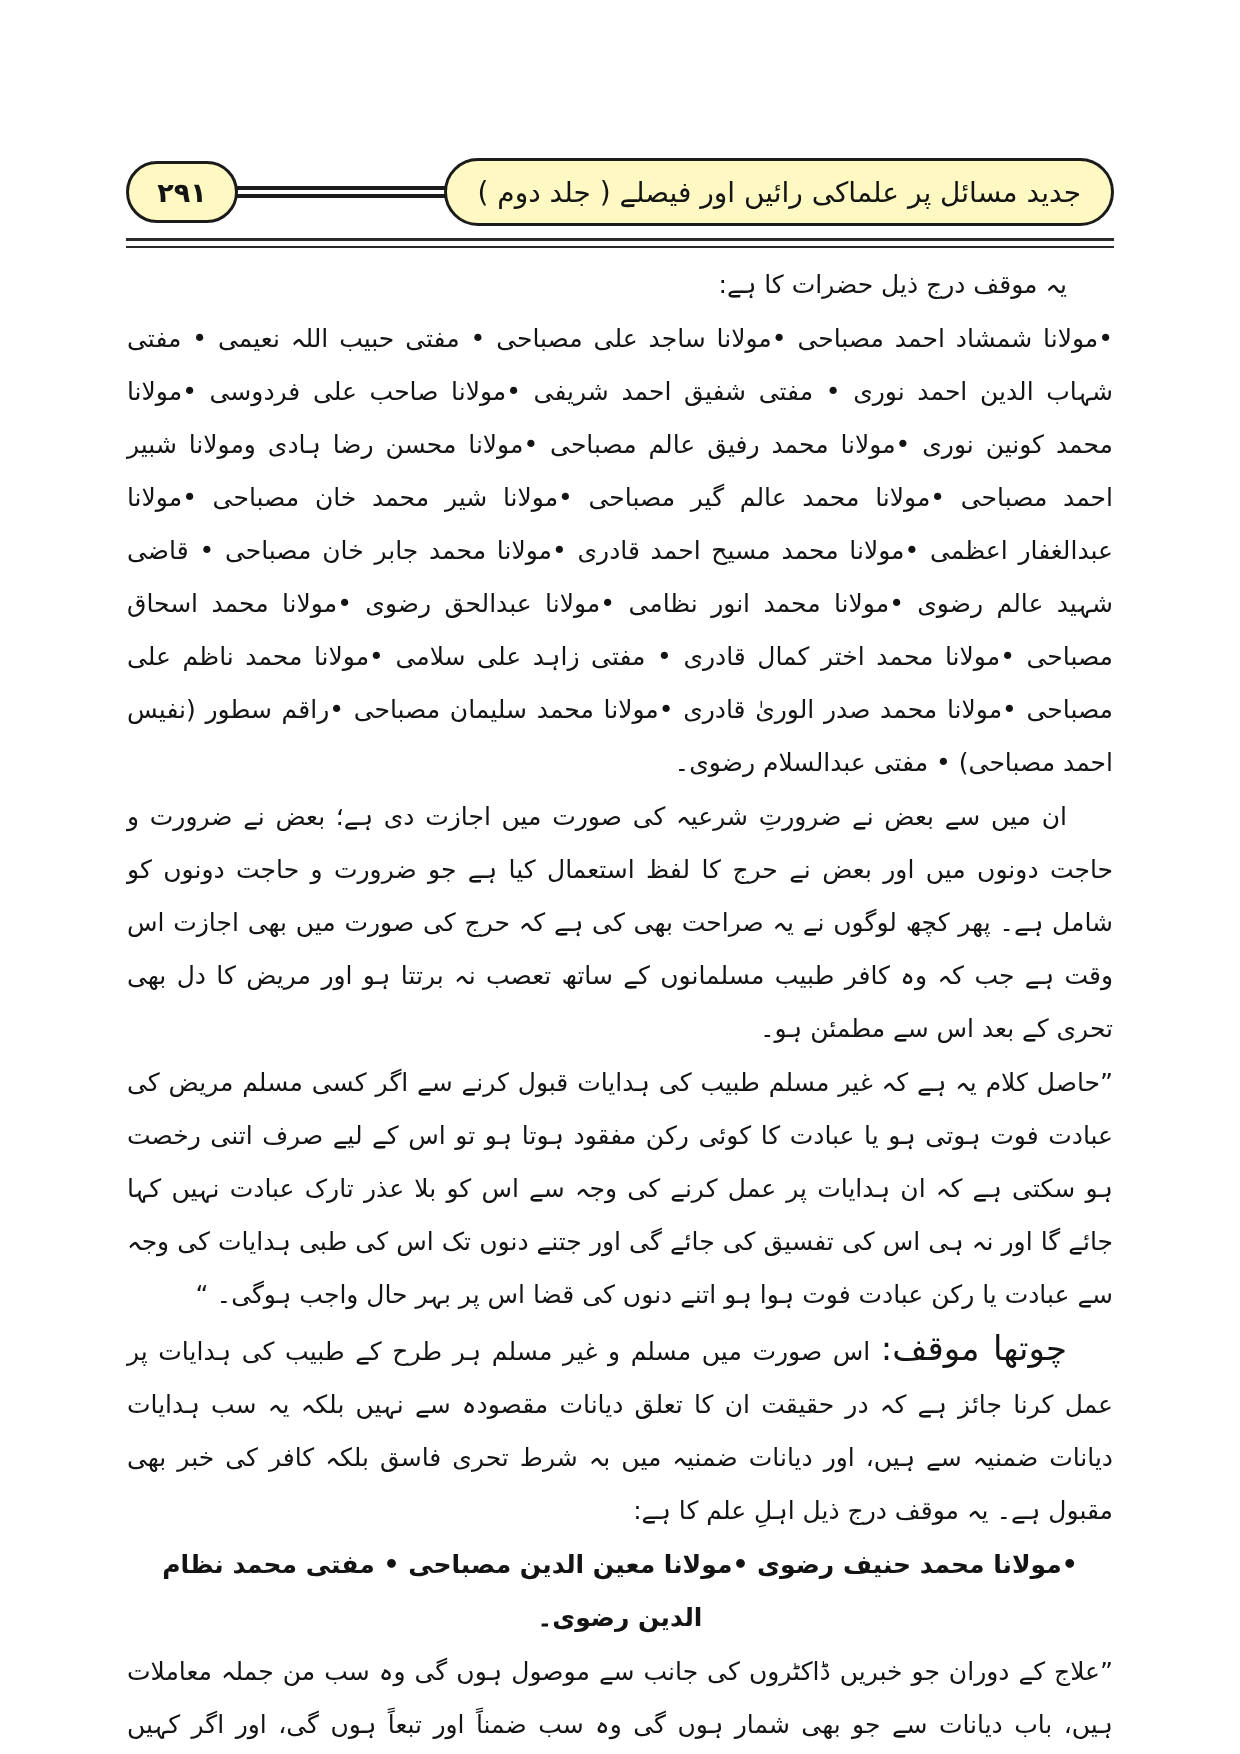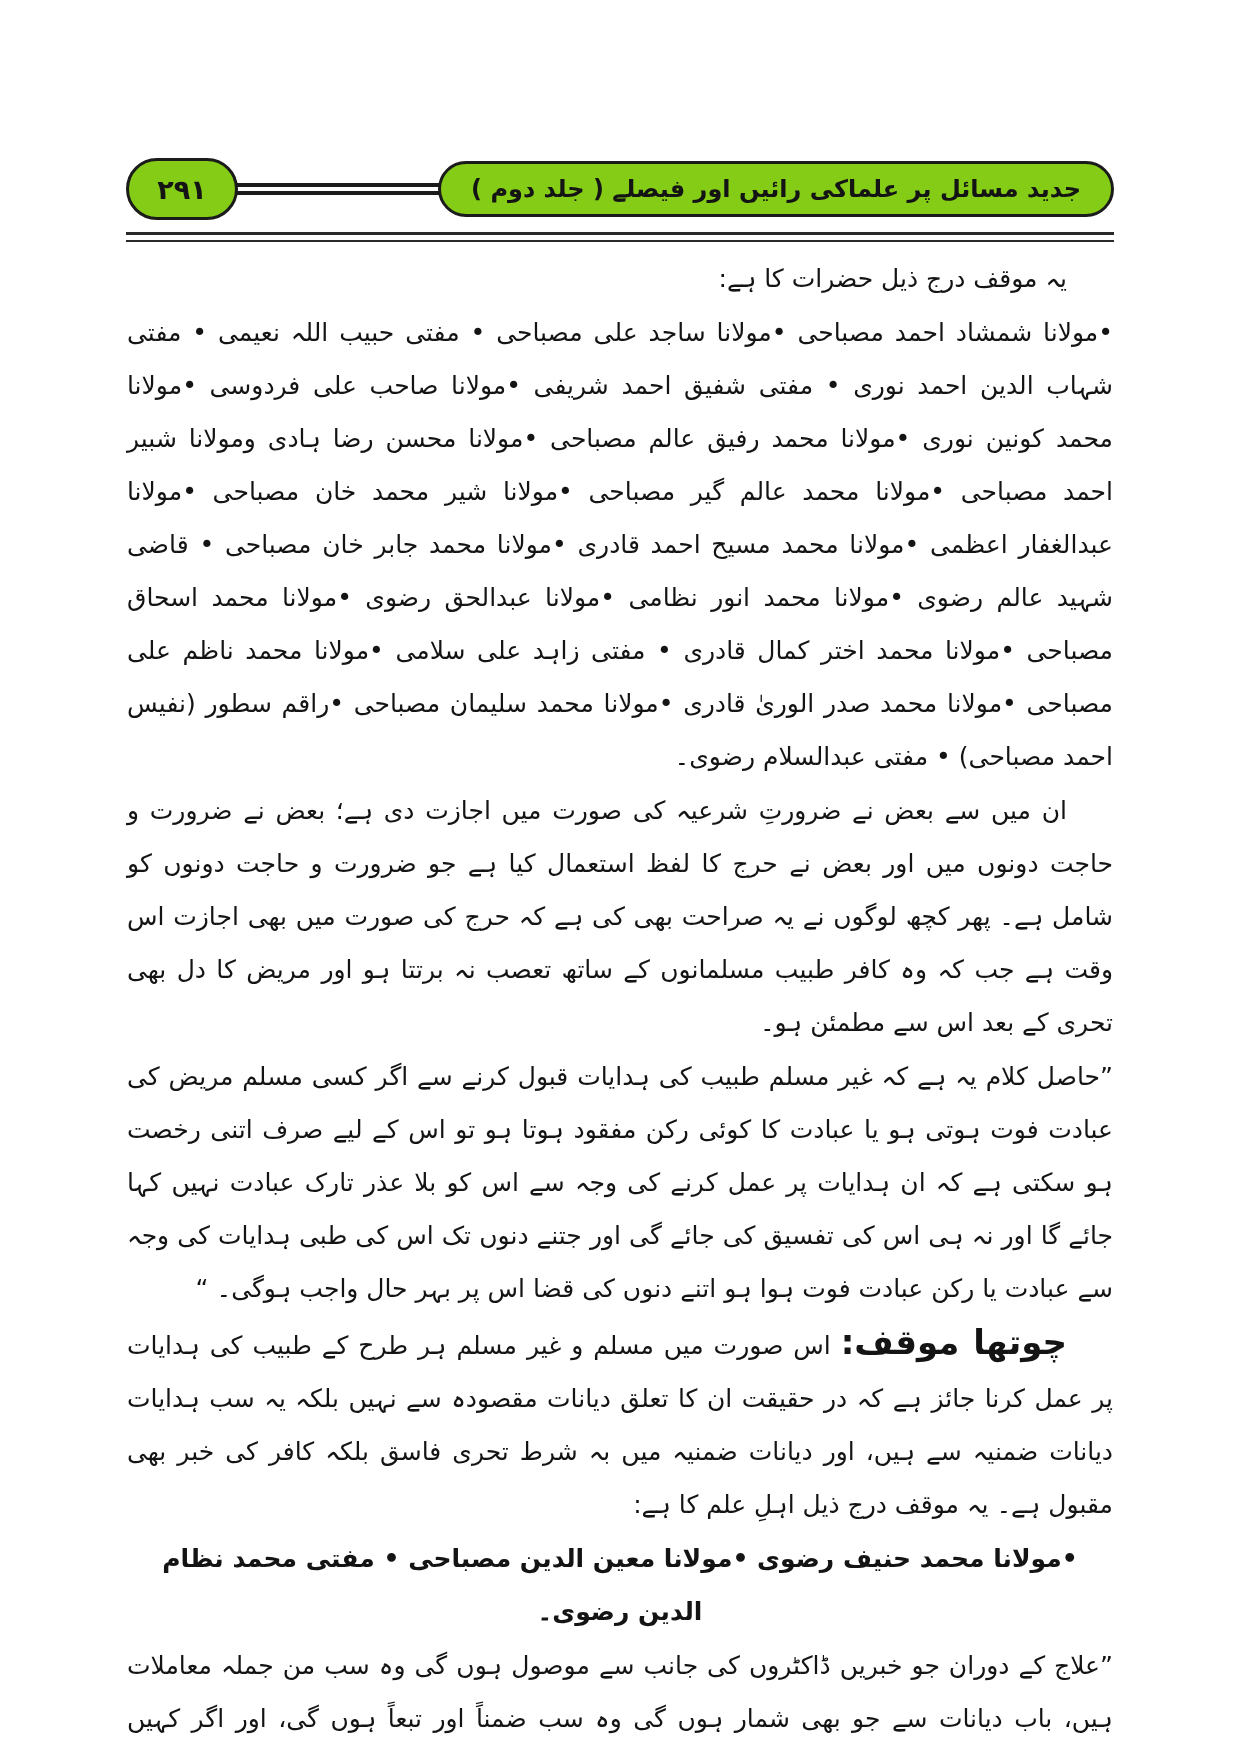--- a/index.html
+++ b/index.html
@@ -23,21 +23,21 @@
   
   .header-row {
     display: flex;
     direction: ltr;          
     align-items: center;
   }
   .capsule {
     box-sizing: border-box;
     border: 3px solid #1b1b1b;
     border-radius: 999px;
-    background: #84cc16;
+    background: #fef9c3;
     display: flex;
     align-items: center;
     justify-content: center;
   }
   .pagenum-capsule {
     min-width: 112px;
     height: 62px;
     font-size: 27px;
     font-weight: bold;
     padding: 0 26px;
@@ -45,23 +45,23 @@
   }
   .header-connector {
     flex: 1 1 auto;
     height: 4px;             
     border-top: 4px solid #1b1b1b;
     border-bottom: 4px solid #1b1b1b;
     margin: 0 -3px;
     z-index: 1;
   }
   .title-capsule {
-    height: 56px;
-    font-size: 24px;
-    font-weight: bold;
+    height: 68px;
+    font-size: 28px;
+    font-weight: normal;
     padding: 0 30px;
     direction: rtl;
     white-space: nowrap;
     z-index: 2;
   }
   .rule-double {
     margin-top: 12px;
     height: 5px;
     border-top: 3px solid #2a2a2a;
     border-bottom: 2px solid #2a2a2a;
@@ -77,21 +77,21 @@
   .body-text p { margin: 1px; }
   .indent-line {
     text-align: right;
     text-align-last: right;
     padding-right: 46px;
   }
   .para-indent { text-indent: 46px; }
   .names { text-align: justify; }
   .names-short { text-align: center; font-weight: bold; }
   .section-heading {
-    font-weight: bold;
+    font-weight: normal;
     font-size: 34px;
   }
 </style>
 </head>
 <body>
 
 <div class="page">
 
   <div class="header-row">
     <div class="capsule pagenum-capsule">

